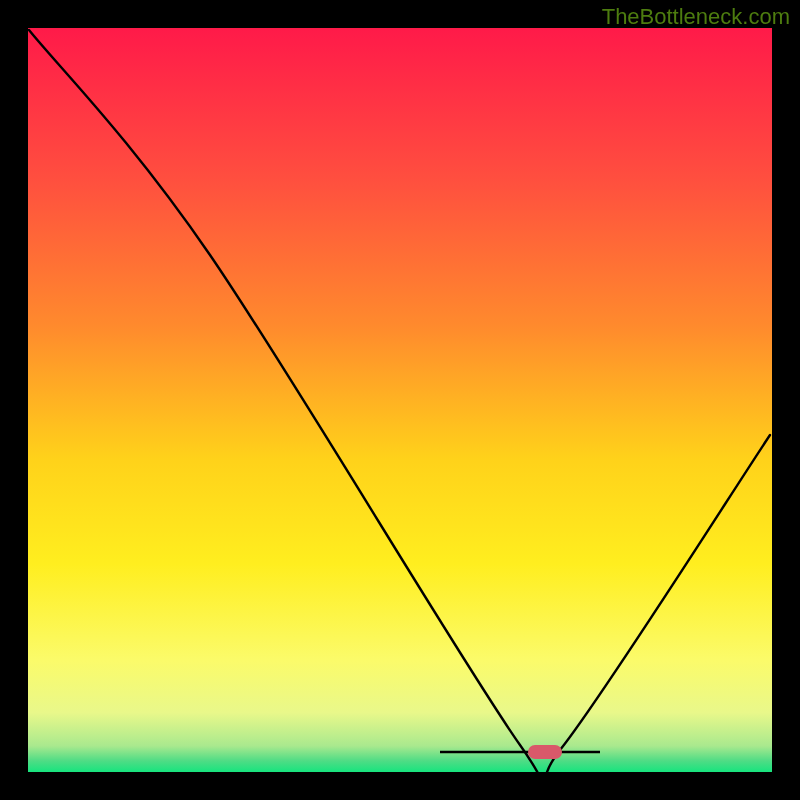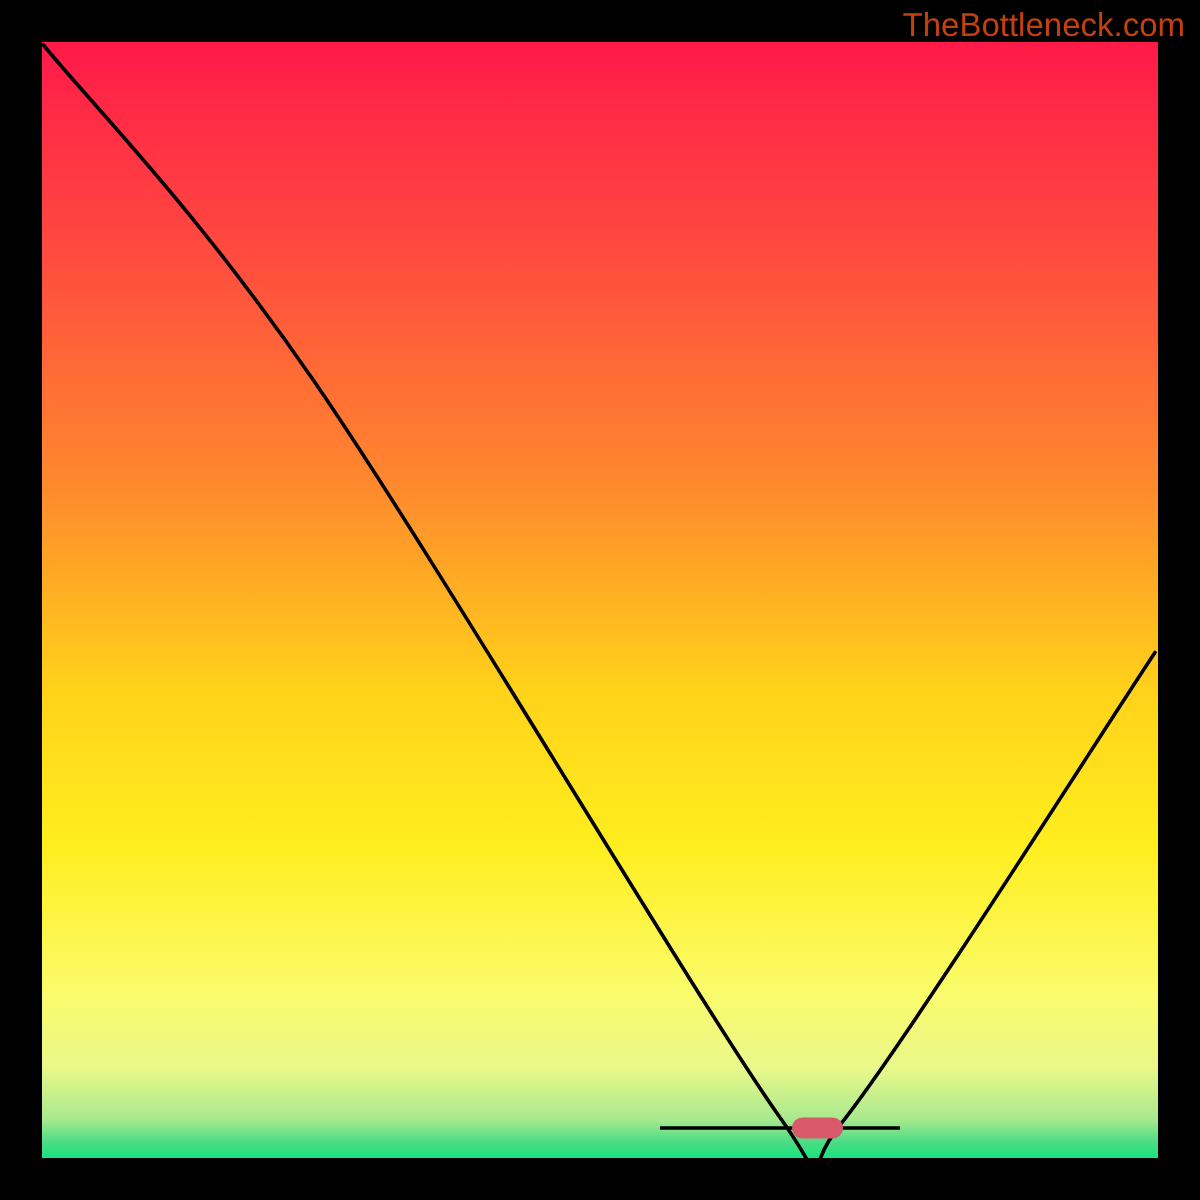--- a/index.html
+++ b/index.html
@@ -14,21 +14,21 @@
     position: relative;
     width: 800px;
     height: 800px;
   }
   .watermark {
     position: absolute;
     top: 4px;
     right: 10px;
     font-family: Arial, Helvetica, sans-serif;
     font-size: 22px;
-    color: #c2410c;
+    color: #4d7c0f;
     letter-spacing: 0px;
     font-weight: 500;
   }
   svg {
     position: absolute;
     top: 0;
     left: 0;
   }
 </style>
 </head>

